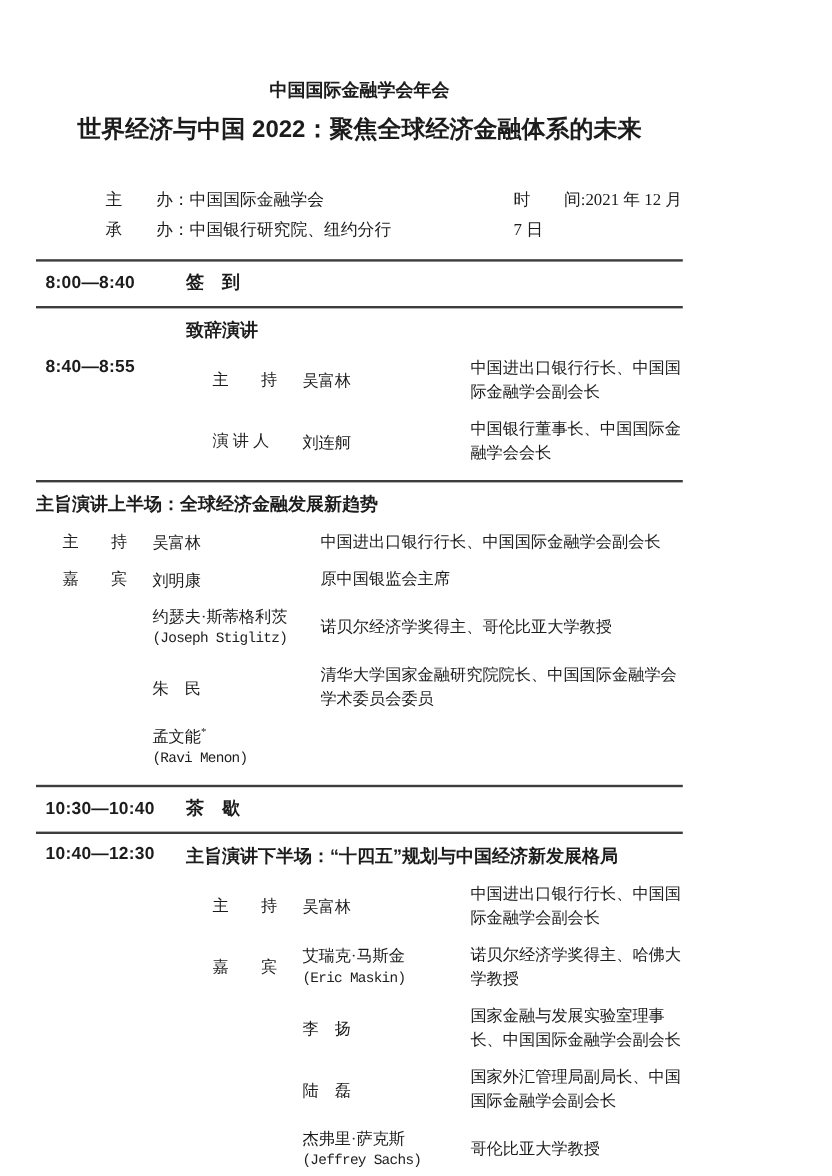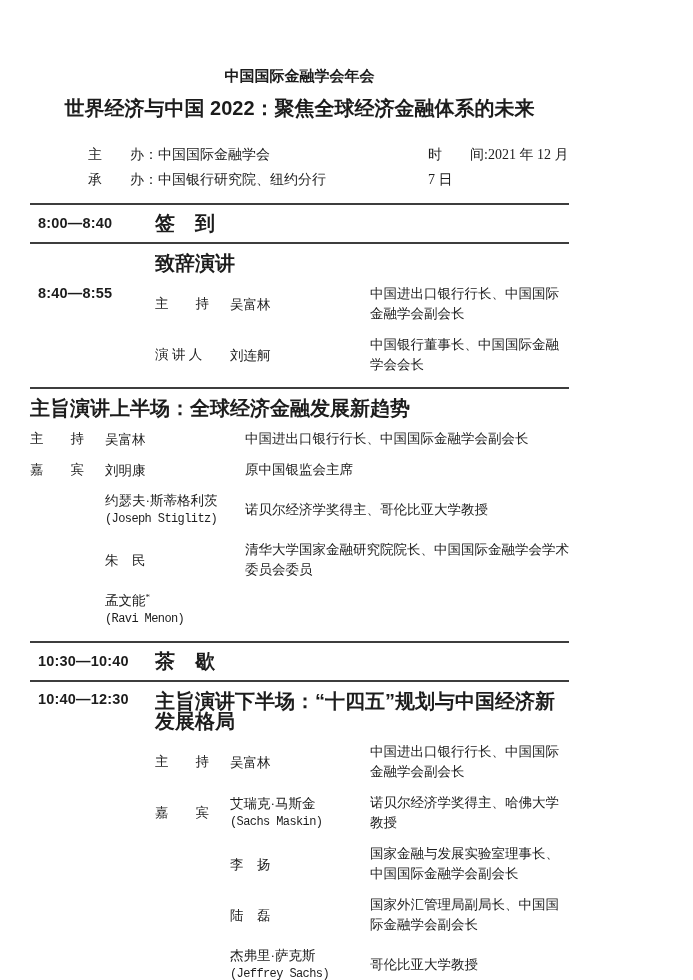--- a/index.html
+++ b/index.html
@@ -9,43 +9,43 @@
     font-family:"Liberation Serif", serif;
     overflow:hidden;
   }
   .page { padding:0 30px; box-sizing:border-box; width:599px; }
 
   
   .titles { text-align:center; padding-top:66px; }
   .title1 { font-family:"Liberation Sans", sans-serif; font-weight:700; font-size:15px; line-height:20px; }
   .title2 { font-family:"Liberation Sans", sans-serif; font-weight:700; font-size:20px; line-height:28px; margin-top:8px; }
 
-  .meta { margin-top:20px; margin-bottom:11px; font-size:14px; }
+  .meta { margin-top:33px; margin-bottom:11px; font-size:14px; }
   .meta-row { position:relative; line-height:25px; }
   .meta-left { margin-left:58px; }
   .meta-time { position:absolute; left:398px; top:0; }
 
   
   .section { display:flex; border-top:2px solid #3d3d3d; }
   .timecol {
     width:125px; flex:none; box-sizing:border-box; padding-left:8px;
     font-family:"Liberation Sans", sans-serif; font-weight:700; font-size:14.5px;
     letter-spacing:.2px;
   }
   .contentcol { flex:1; min-width:0; }
-  .stitle { font-family:"Liberation Sans", sans-serif; font-weight:700; font-size:20px; line-height:20px; }
+  .stitle { font-family:"Liberation Sans", sans-serif; font-weight:700; font-size:15px; line-height:20px; }
 
   .simple { padding:8px 0 9px; align-items:center; }
 
   .block { padding:9px 0 12px; }
   .block .timecol.offset { padding-top:32px; }
 
   .prow { display:flex; align-items:center; margin-top:11px; font-size:13.5px; }
   .prow:first-of-type { margin-top:13px; }
-  .role { width:75px; flex:none; line-height:20px; }
+  .role { width:75px; flex:none; line-height:20px;margin-left:22px; }
   .nameblk { width:140px; flex:none; display:flex; flex-direction:column; justify-content:center; line-height:19px; }
   .en { font-family:"Liberation Mono", monospace; font-size:12px; letter-spacing:-0.6px; }
   .pdesc { flex:1; min-width:0; line-height:20px; }
   .supmark { vertical-align:super; font-size:9px; line-height:0; }
 
   
   .footnote { border-top:2px solid #3d3d3d; padding-top:9px; font-size:13px; }
   .footnote-text { margin-left:58px; line-height:20px; }
 </style>
 </head>
@@ -149,21 +149,21 @@
         <span class="role">主　　持</span>
         <span class="nameblk">
             <span>吴富林</span>
           </span>
         <span class="pdesc">中国进出口银行行长、中国国际金融学会副会长</span>
       </div>
       <div class="prow">
         <span class="role">嘉　　宾</span>
         <span class="nameblk">
           <span>艾瑞克·马斯金</span>
-          <span class="en">(Sachs Maskin)</span>
+          <span class="en">(Eric Maskin)</span>
         </span>
         <span class="pdesc">诺贝尔经济学奖得主、哈佛大学教授</span>
       </div>
       <div class="prow">
         <span class="role"></span>
         <span class="nameblk">
             <span>李　扬</span>
           </span>
         <span class="pdesc">国家金融与发展实验室理事长、中国国际金融学会副会长</span>
       </div>

